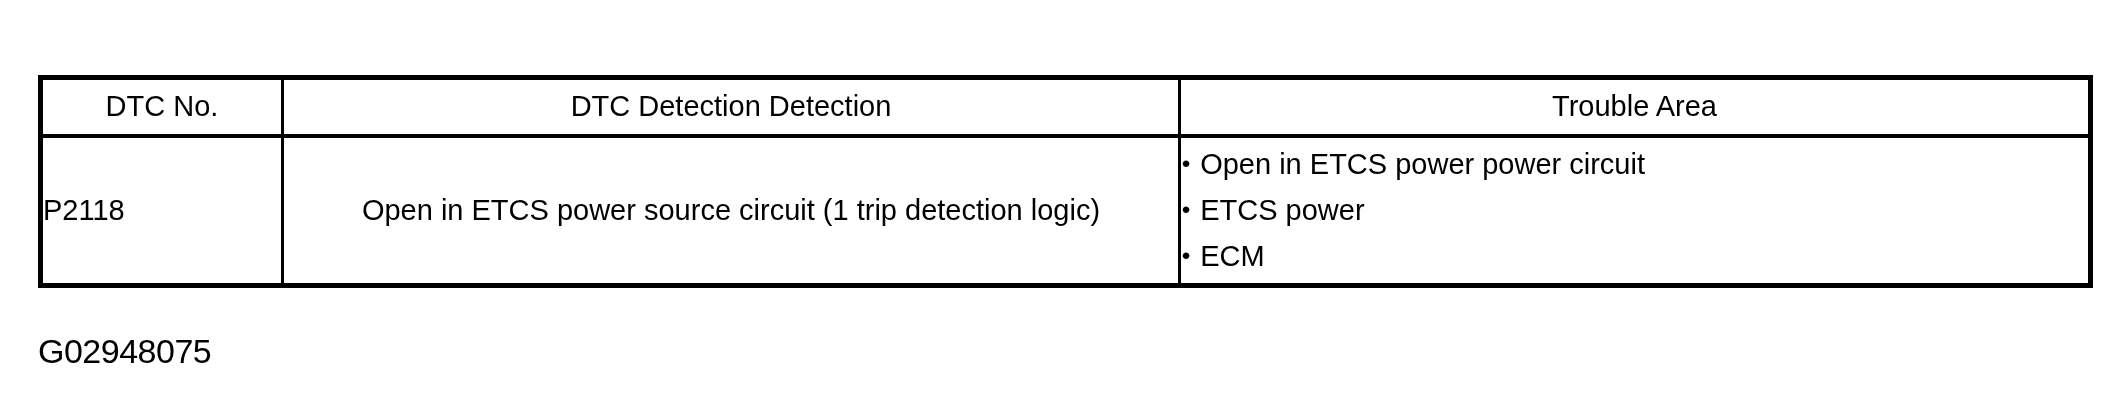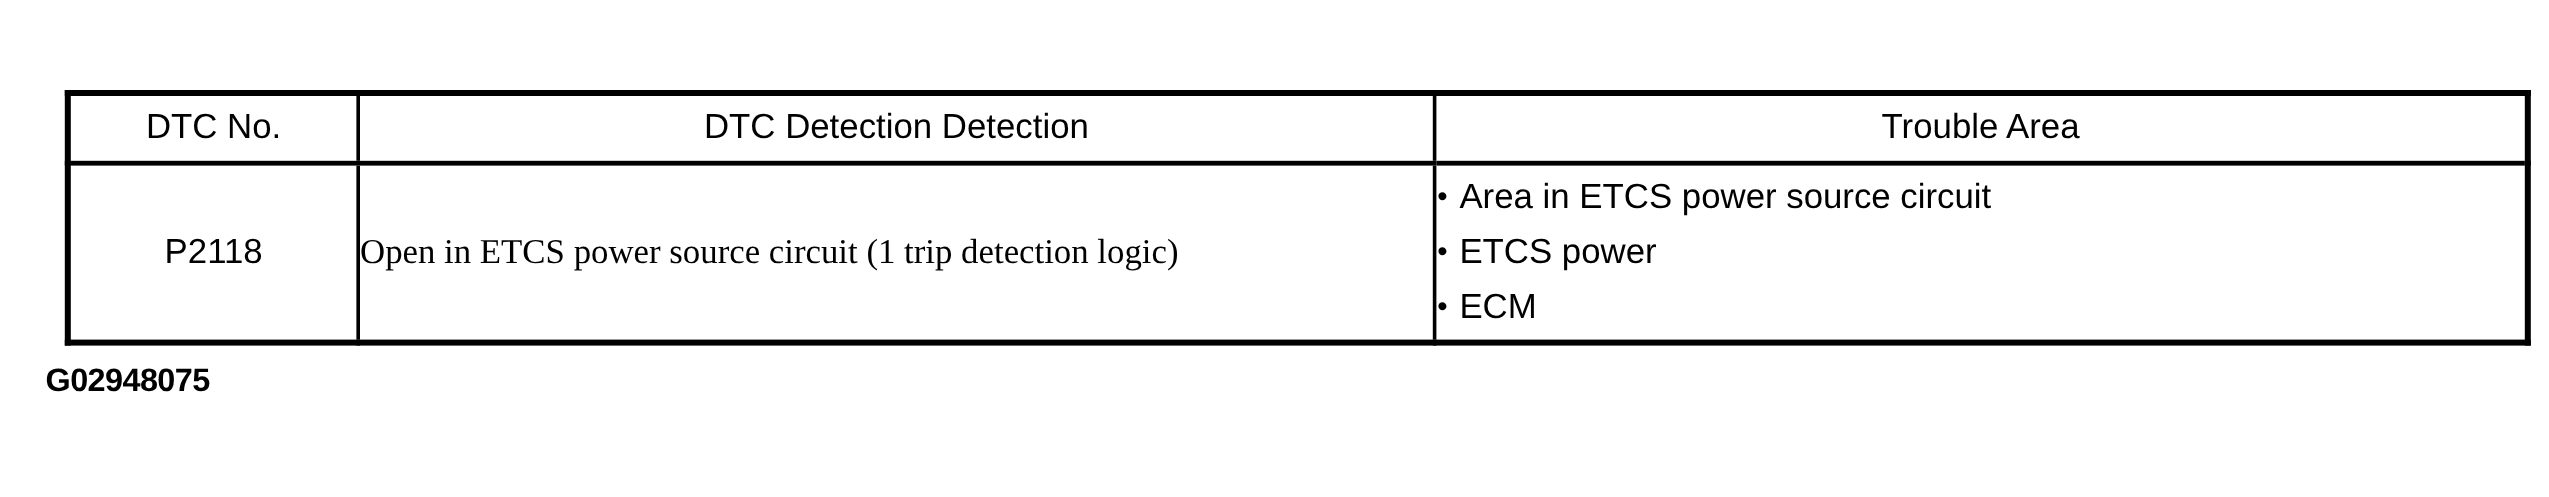--- a/index.html
+++ b/index.html
@@ -18,21 +18,20 @@
   table.dtc-table {
     position: absolute;
     left: 38px;
     top: 75px;
     width: 2050px;
     table-layout: fixed;
     border-collapse: collapse;
     border: 5px solid #000000;
     font-size: 29px;
     line-height: 1.2;
-    margin-left: 16px;
   }
   table.dtc-table th,
   table.dtc-table td {
     border-top: 4px solid #000000;
     border-bottom: 4px solid #000000;
     border-left: 3px solid #000000;
     border-right: 3px solid #000000;
     font-weight: normal;
     background: #ffffff;
     padding: 0;
@@ -41,51 +40,49 @@
     height: 58px;
   }
   table.dtc-table tbody tr {
     height: 150px;
   }
   th.col-header {
     text-align: center;
     vertical-align: middle;
   }
   td.cell-dtc-no {
-    text-align: center;
     vertical-align: middle;
   }
   td.cell-condition {
-    text-align: left;
+    text-align: center;
     vertical-align: middle;
     padding-left: 10px;
     padding-right: 10px;
-    font-family: Liberation Serif, serif;
   }
   td.cell-trouble {
     text-align: left;
     vertical-align: middle;
     padding-left: 11px;
     padding-right: 10px;
   }
   .bullet-line {
     line-height: 46px;
     white-space: nowrap;
   }
   .bullet-glyph {
     display: inline-block;
     margin-right: 9px;
     transform: scale(0.85);
   }
   .figure-id {
     position: absolute;
     left: 38px;
-    top: 302px;
-    font-size: 27px;
-    font-weight: bold;
+    top: 332px;
+    font-size: 34px;
+    font-weight: normal;
     letter-spacing: -0.5px;
   }
 </style>
 </head>
 <body>
 
 <div id="canvas">
 
   <table class="dtc-table">
     <colgroup>
@@ -99,21 +96,21 @@
         <th class="col-header">DTC Detection Detection</th>
         <th class="col-header">Trouble Area</th>
       </tr>
     </thead>
     <tbody>
       <tr>
         <td class="cell-dtc-no">P2118</td>
         <td class="cell-condition">Open in ETCS power source circuit (1 trip detection logic)</td>
         <td class="cell-trouble">
           <div class="bullet-line">
-            <span class="bullet-glyph">•</span><span>Area in ETCS power source circuit</span>
+            <span class="bullet-glyph">•</span><span>Open in ETCS power power circuit</span>
           </div>
           <div class="bullet-line">
             <span class="bullet-glyph">•</span><span>ETCS power</span>
           </div>
           <div class="bullet-line">
             <span class="bullet-glyph">•</span><span>ECM</span>
           </div>
         </td>
       </tr>
     </tbody>

